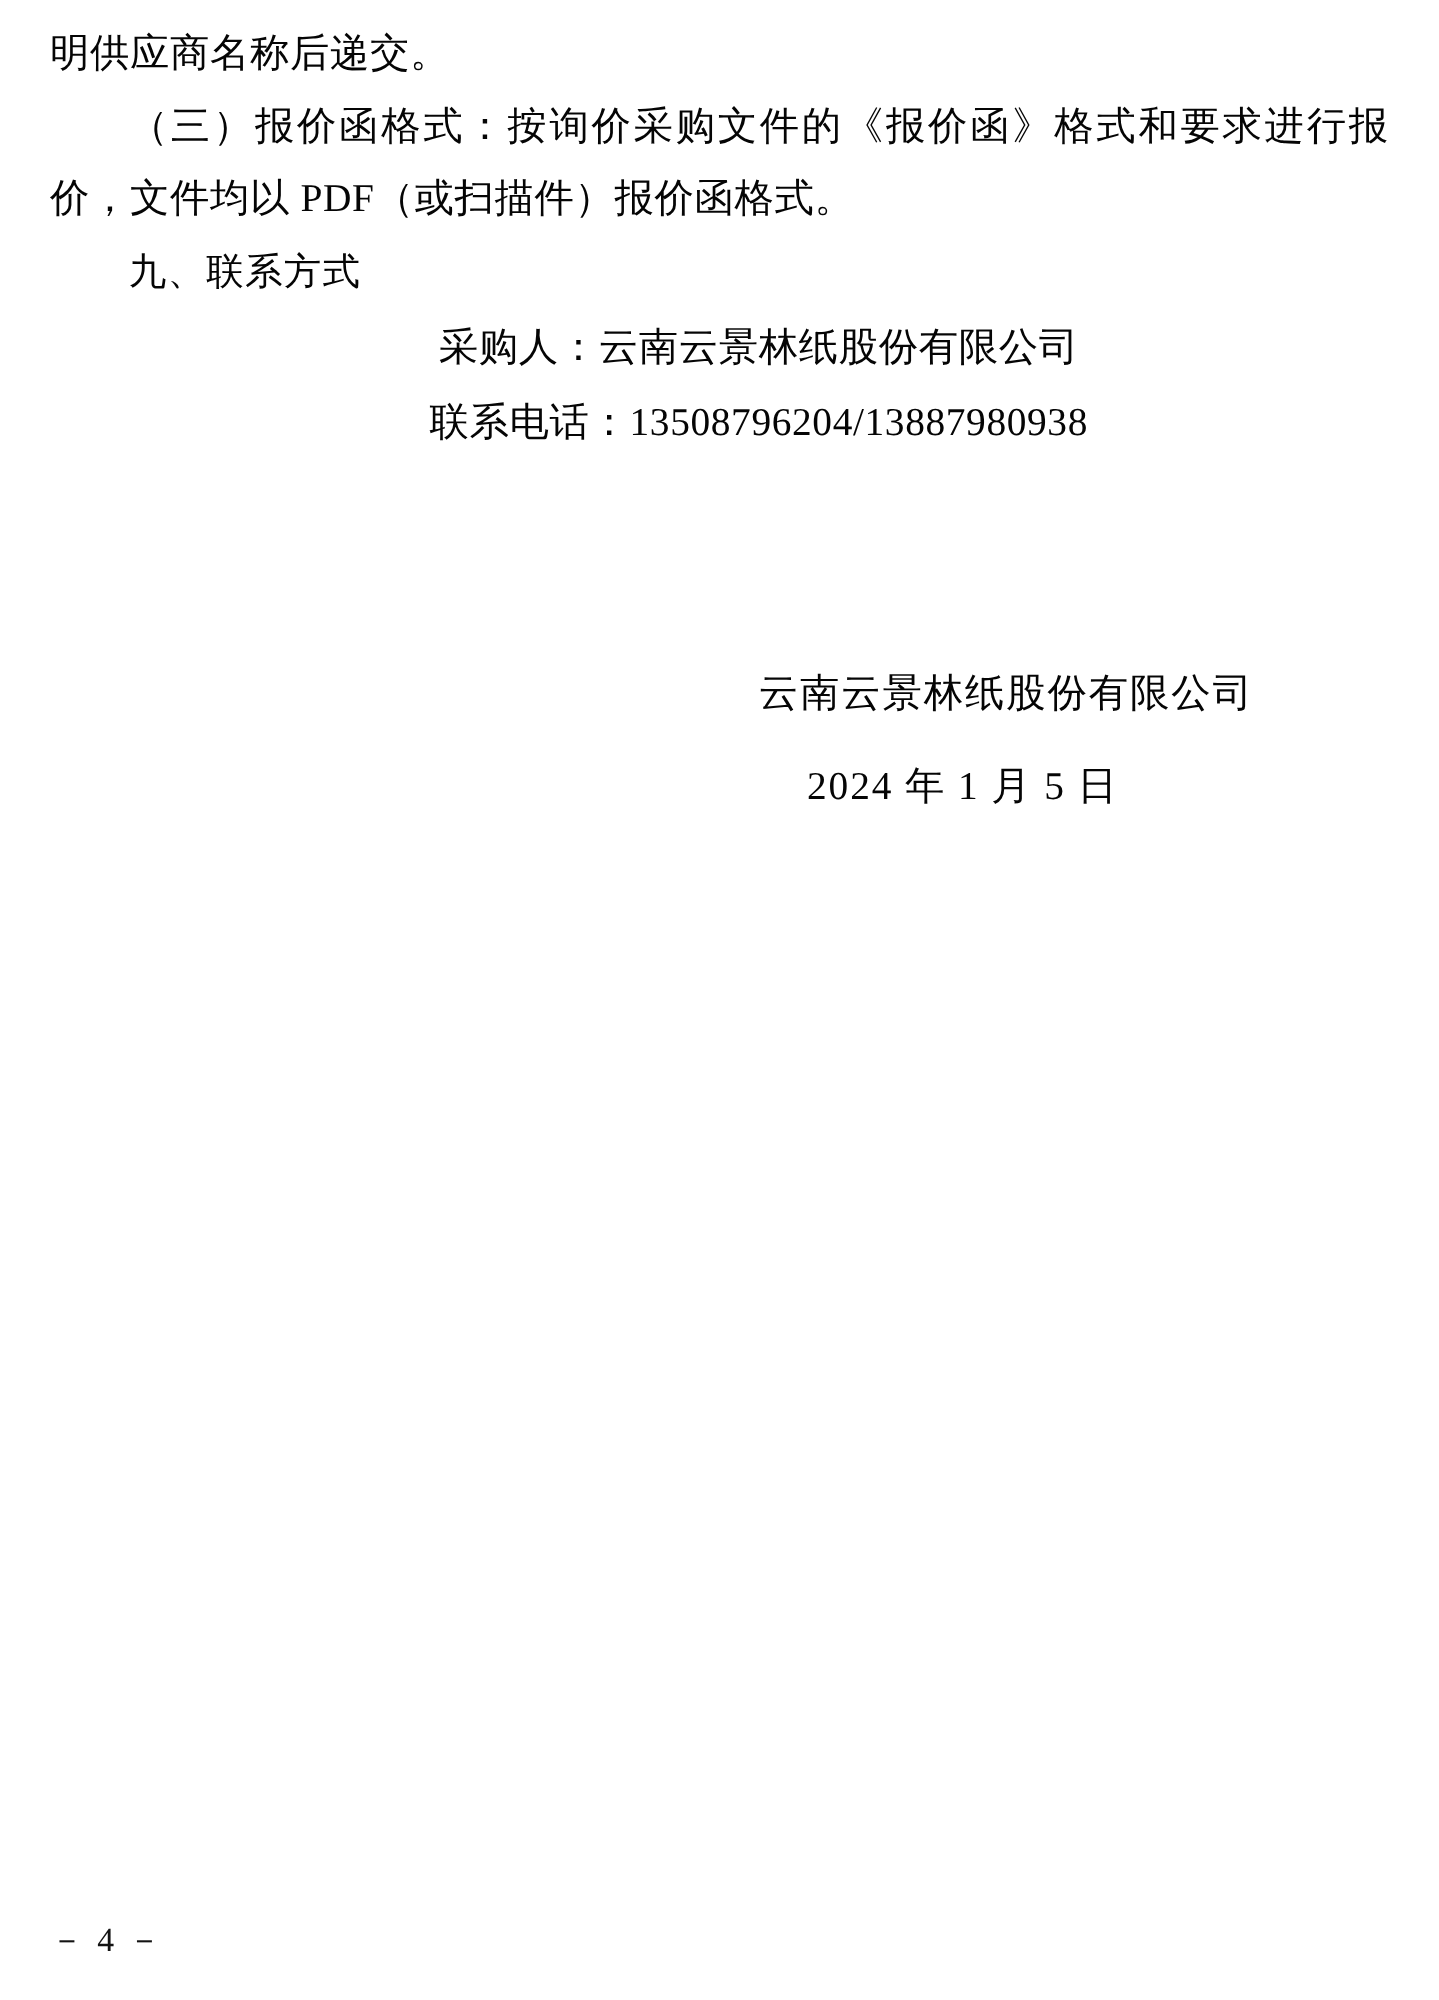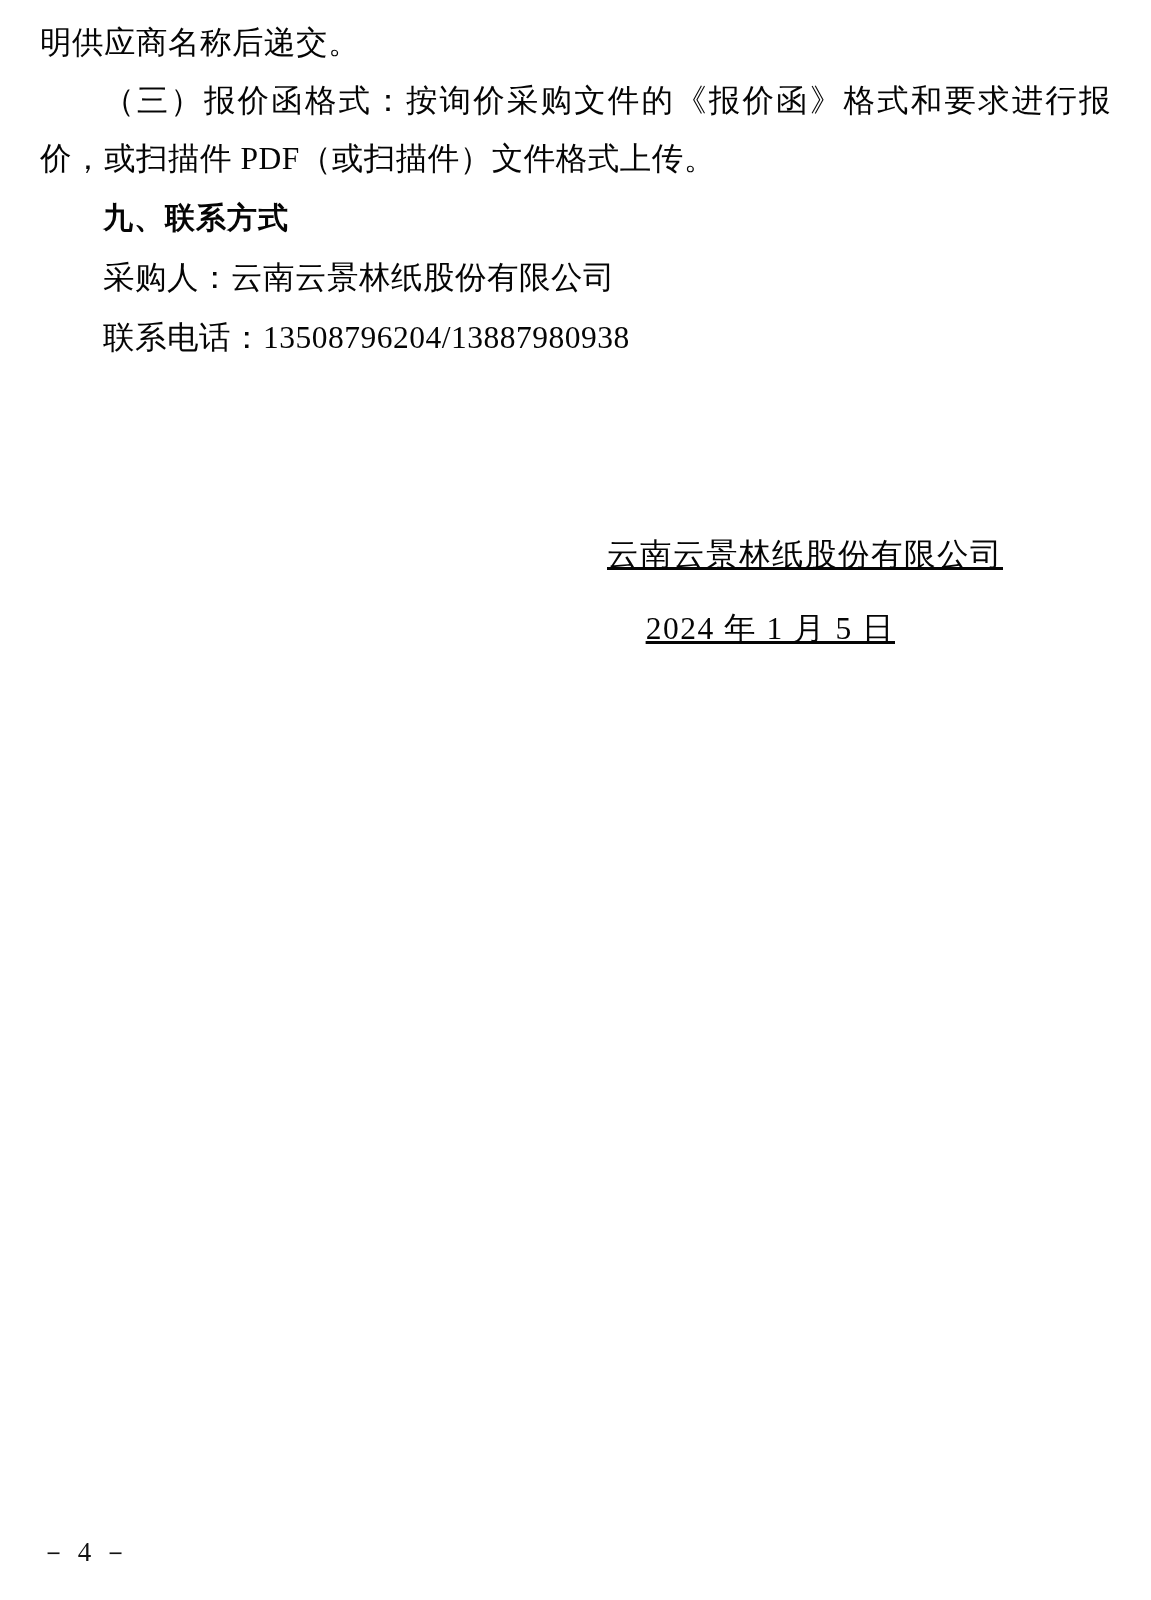--- a/index.html
+++ b/index.html
@@ -32,50 +32,50 @@
     white-space: pre-wrap;
   }
   .para {
     margin: 0;
   }
   .indent {
     text-indent: 63px;
   }
   .heading {
     font-family: "DejaVu Sans", "Liberation Sans", sans-serif;
-    font-weight: bold;
+    font-weight: normal;
     font-size: 30px;
     line-height: 60px;
     letter-spacing: 1px;
     text-indent: 63px;
     margin: 0;
   }
   .contact-line {
     font-size: 31.5px;
     line-height: 60px;
     letter-spacing: 0.5px;
     text-indent: 63px;
     margin: 0;
     white-space: pre;
+    text-align: center;
   }
   .spacer-lg {
     height: 150px;
   }
   .signature-block {
     margin-top: 0;
     text-align: right;
     padding-right: 108px;
   }
   .signature-line {
     font-size: 31.5px;
     line-height: 74px;
     letter-spacing: 1.5px;
     margin: 0;
     white-space: pre;
-    text-decoration: underline;
   }
   .sig-date {
     padding-right: 108px;
   }
   .page-number {
     position: absolute;
     left: 0;
     right: 0;
     bottom: 30px;
     text-align: left;
@@ -90,21 +90,21 @@
 </style>
 </head>
 <body>
 
 <div class="page">
 
   <div class="top-block">
 
     <p class="body-text para">明供应商名称后递交。</p>
 
-    <p class="body-text para indent">（三）报价函格式：按询价采购文件的《报价函》格式和要求进行报价，或扫描件 PDF（或扫描件）文件格式上传。</p>
+    <p class="body-text para indent">（三）报价函格式：按询价采购文件的《报价函》格式和要求进行报价，文件均以 PDF（或扫描件）报价函格式。</p>
 
     <h2 class="heading">九、联系方式</h2>
 
     <p class="contact-line">采购人：云南云景林纸股份有限公司</p>
 
 
 
     <p class="contact-line">联系电话：13508796204/13887980938</p>
 
     <div class="spacer-lg"></div>

